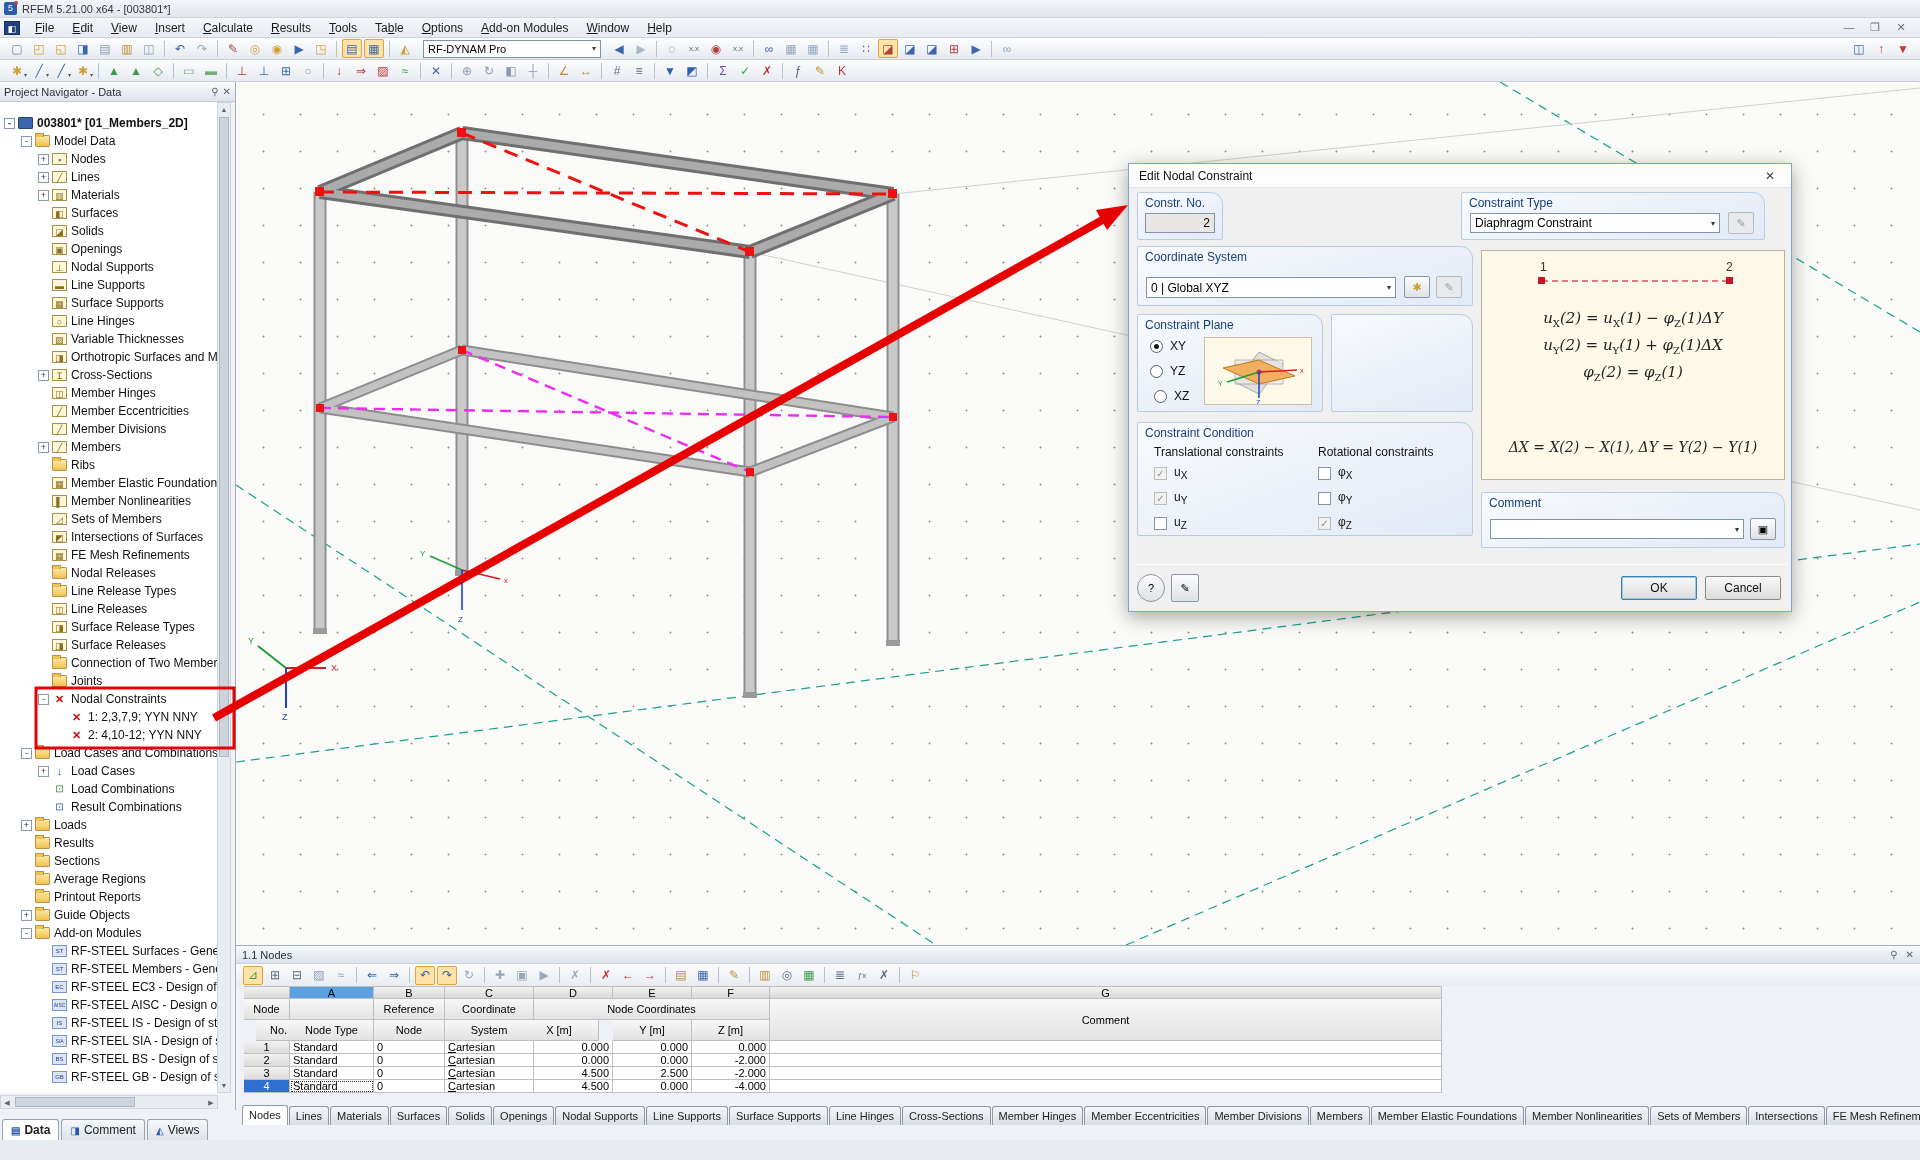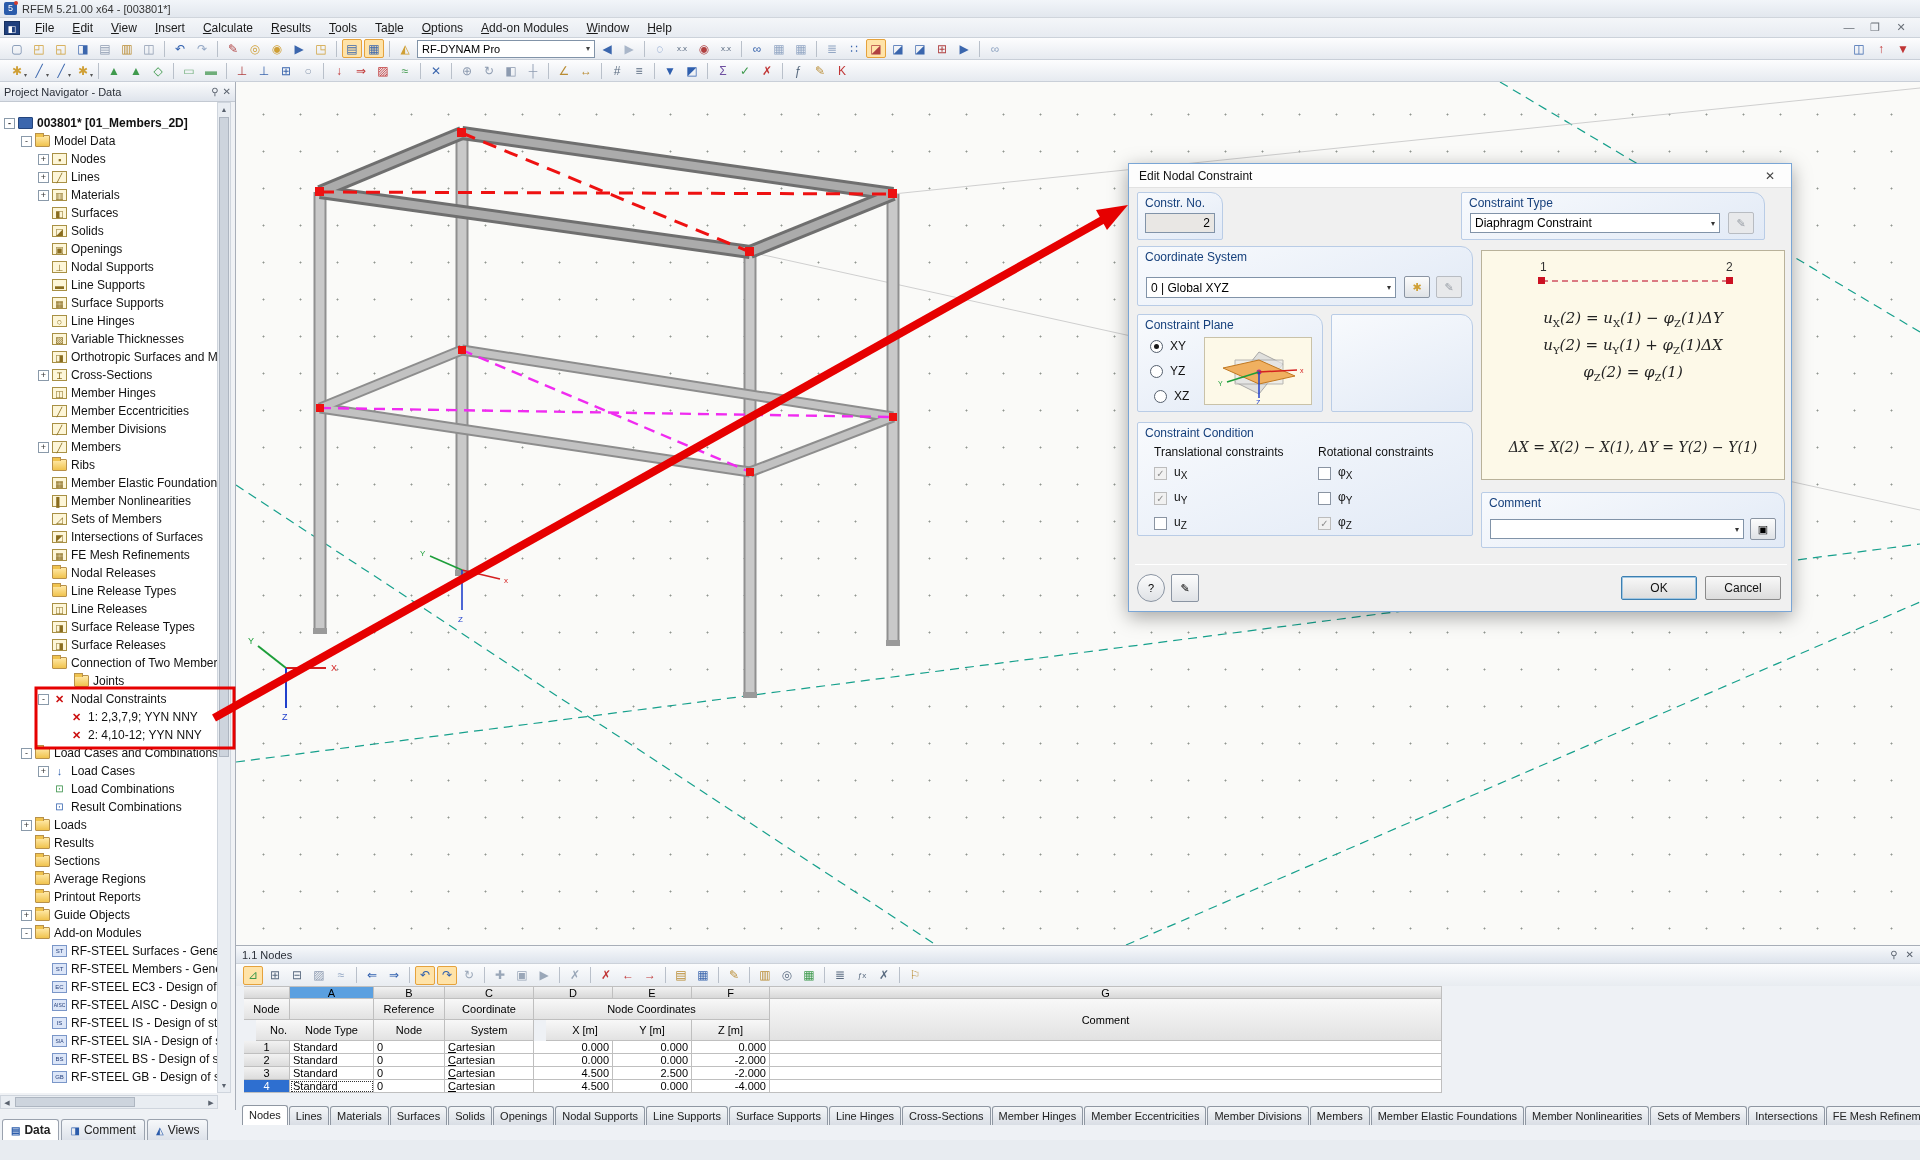--- a/index.html
+++ b/index.html
@@ -18,21 +18,21 @@
   .winbtn{width:18px;text-align:center}
 
   
   .tbar{position:absolute;left:0;width:1920px;height:22px;background:linear-gradient(#fdfdfe,#e6eaf0);border-bottom:1px solid #c9cfd8;display:flex;align-items:center;padding-left:6px}
   #tb1{top:38px}
   #tb2{top:60px}
   .tico{width:20px;height:19px;margin:0 1px;display:flex;align-items:center;justify-content:center;font-size:12px;border:1px solid transparent;border-radius:2px;position:relative}
   .tico.hl{background:#ffe3a8;border-color:#e5a23c}
   .tico .dd{position:absolute;right:-1px;bottom:1px;font-size:6px;color:#555}
   .tsep{width:1px;height:16px;background:#b9c0ca;margin:0 4px}
-  .tcombo{width:178px;height:18px;background:#fff;border:1px solid #8193a8;font-size:11px;display:flex;align-items:center;padding:0 4px;margin:0 1px}
+  .tcombo{width:178px;height:18px;background:#fff;border:1px solid #8193a8;font-size:11px;display:flex;align-items:center;padding:0 4px;margin:0 7px}
   .tcombo .arrow{margin-left:auto;font-size:8px;color:#444}
   .tb-right{margin-left:auto;display:flex;padding-right:6px}
 
   
   #navigator{position:absolute;left:0;top:82px;width:236px;height:1058px;background:#f0f2f5;border-right:1px solid #a8aeb8}
   .nav-head{position:absolute;left:0;top:0;width:100%;height:20px;background:linear-gradient(#fafbfc,#dfe4ec);border-bottom:1px solid #c3c9d2;font-size:11px;color:#2a2f38;display:flex;align-items:center;padding:0 4px}
   .nav-head .hbtns{margin-left:auto;display:flex;gap:4px;color:#5a626e;font-size:10px}
   .tree{position:absolute;left:0;top:20px;width:218px;height:991px;background:#fff;overflow:hidden;padding-top:12px}
   .trow{height:18px;display:flex;align-items:center;font-size:12px;white-space:nowrap;color:#111}
   .trow.bold{font-weight:bold}
@@ -404,21 +404,21 @@
         <div class="trow" style="padding-left: 38px;">
           <span class="exp none"></span>
           <span class="ic ic-box">◨</span>
           <span>Surface Releases</span>
         </div>
         <div class="trow" style="padding-left: 38px;">
           <span class="exp none"></span>
           <span class="ic ic-folder"></span>
           <span>Connection of Two Members</span>
         </div>
-        <div class="trow" style="padding-left: 60px;">
+        <div class="trow" style="padding-left: 38px;">
           <span class="exp none"></span>
           <span class="ic ic-folder"></span>
           <span>Joints</span>
         </div>
         <div class="trow" style="padding-left: 38px;">
           <span class="exp">-</span>
           <span class="ic ic-nc">✕</span>
           <span>Nodal Constraints</span>
         </div>
         <div class="trow" style="padding-left: 55px;">
@@ -847,21 +847,21 @@
         <div class="tcell letter" style="left: 526px; top: 0px; width: 672px; height: 13px;">G</div>
         <div class="tcell hdr" style="left: 0px; top: 13px; width: 46px; height: 21px;">Node</div>
         <div class="tcell hdr" style="left: 12px; top: 34px; width: 46px; height: 21px;">No.</div>
         <div class="tcell hdr" style="left: 290px; top: 13px; width: 236px; height: 21px;">Node Coordinates</div>
         <div class="tcell hdr" style="left: 46px; top: 13px; width: 84px; height: 21px;"></div>
         <div class="tcell hdr" style="left: 46px; top: 34px; width: 84px; height: 21px;">Node Type</div>
         <div class="tcell hdr" style="left: 130px; top: 13px; width: 71px; height: 21px;">Reference</div>
         <div class="tcell hdr" style="left: 130px; top: 34px; width: 71px; height: 21px;">Node</div>
         <div class="tcell hdr" style="left: 201px; top: 13px; width: 89px; height: 21px;">Coordinate</div>
         <div class="tcell hdr" style="left: 201px; top: 34px; width: 89px; height: 21px;">System</div>
-        <div class="tcell hdr" style="left: 302px; top: 34px; width: 79px; height: 21px;">X [m]</div>
+        <div class="tcell hdr" style="left: 276px; top: 34px; width: 79px; height: 21px;">X [m]</div>
         <div class="tcell hdr" style="left: 369px; top: 34px; width: 79px; height: 21px;">Y [m]</div>
         <div class="tcell hdr" style="left: 448px; top: 34px; width: 78px; height: 21px;">Z [m]</div>
         <div class="tcell hdr" style="left: 526px; top: 13px; width: 672px; height: 21px;"></div>
         <div class="tcell hdr" style="left: 526px; top: 13px; width: 672px; height: 42px;">Comment</div>
         <div class="tcell rowhdr" style="left: 0px; top: 55px; width: 46px; height: 13px;">1</div>
         <div class="tcell " style="left: 46px; top: 55px; width: 84px; height: 13px;">Standard</div>
         <div class="tcell " style="left: 130px; top: 55px; width: 71px; height: 13px;">0</div>
         <div class="tcell " style="left: 201px; top: 55px; width: 89px; height: 13px;"><u>C</u>artesian</div>
         <div class="tcell num" style="left: 290px; top: 55px; width: 79px; height: 13px;">0.000</div>
         <div class="tcell num" style="left: 369px; top: 55px; width: 79px; height: 13px;">0.000</div>

